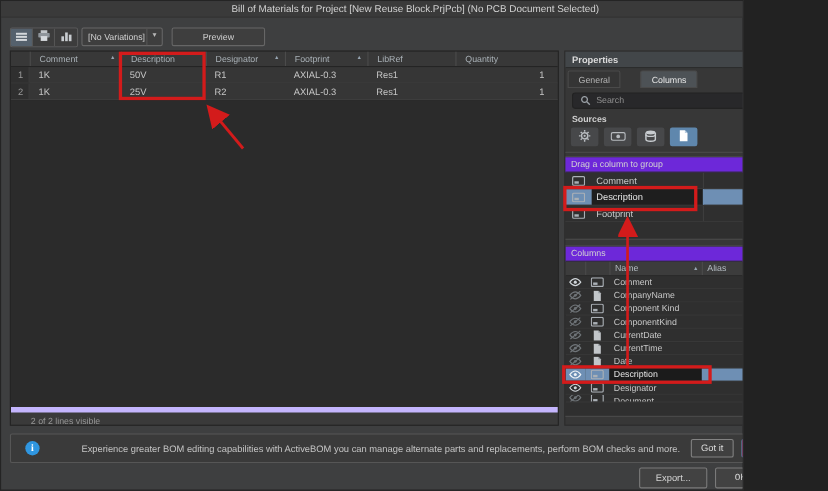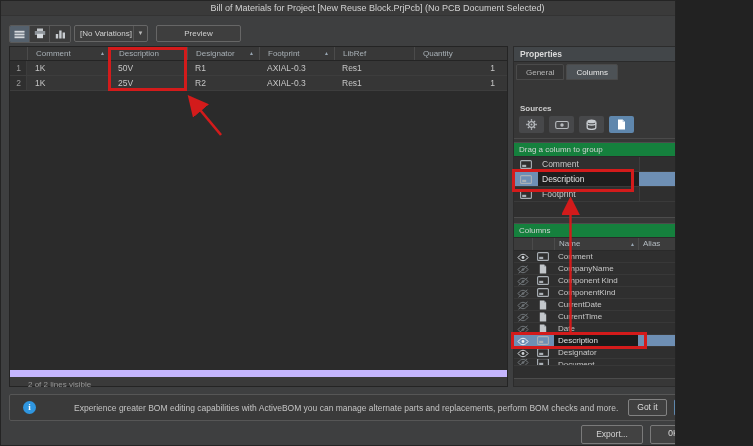--- a/index.html
+++ b/index.html
@@ -31,38 +31,38 @@
   .bom-header { height:14px; background:#383838; border-bottom:1px solid #242424; }
   .hcell { font-size:8px; color:#a9b1b7; line-height:13px; padding-left:8px; border-left:1px solid #4b4b4b; display:flex; align-items:center; overflow:hidden; white-space:nowrap; }
   .hcell:first-child { border-left:none; }
   .hcell .hlabel { flex:1; }
   .hcell .sort { font-size:5px; color:#97a5b2; margin-right:5px; }
   .bom-row { height:15px; background:#363636; border-bottom:1px solid #3d3d3d; }
   .cell { font-size:8.5px; color:#c6c6c6; line-height:14px; padding-left:8px; white-space:nowrap; overflow:hidden; }
   .cell.num { background:#2f2f2f; color:#9a9a9a; text-align:right; padding:0 5px 0 0; border-right:1px solid #3c3c3c; }
   .cell.qty { text-align:right; padding-right:12px; }
   .grid-empty { flex:1; background:#2b2b2b; }
-  .grid-status { height:16px; background:#3a3a3a; border-top:7px solid #c4b5fd; font-size:8px; color:#969696; line-height:16px; padding-left:18px; }
+  .grid-status { height:16px; background:#3a3a3a; border-top:5px solid #c4b5fd; font-size:8px; color:#969696; line-height:16px; padding-left:18px; }
   
   .props-panel { position:absolute; left:512px; top:45px; width:233px; height:341px; background:#373737; border:1px solid #2c2c2c; }
   .props-title { position:absolute; left:0; top:0; right:0; height:15px; background:#424649; border-bottom:1px solid #2a2a2a; font-size:8.5px; font-weight:bold; color:#dadada; line-height:15px; padding-left:6px; }
-  .props-tabs { position:absolute; left:2px; top:17px; height:16px; display:flex; gap:2px;text-align:center; }
+  .props-tabs { position:absolute; left:2px; top:17px; height:16px; display:flex; gap:18px;text-align:center; }
   .tab { height:16px; padding:0 9px; font-size:8px; line-height:15px; color:#b5b5b5; background:#353535; border:1px solid #4a4a4a; border-radius:2px 2px 0 0; }
   .tab.active { background:#4d5256; color:#e8e8e8; }
   .searchbox { position:absolute; left:6px; top:37px; width:216px; height:15px; background:#28282a; border:1px solid #222; border-radius:3px; display:flex; align-items:center; padding-left:7px; gap:5px; }
   .searchbox input { background:transparent; border:none; outline:none; color:#c8c8c8; font-size:8px; width:170px; font-family:"Liberation Sans",sans-serif; }
   .searchbox input::placeholder { color:#8f8f8f; }
   .src-label { position:absolute; left:6px; top:57px; font-size:8px; font-weight:bold; color:#cfcfcf; }
   .src-row { position:absolute; left:5px; top:69px; display:flex; gap:5px; }
   .src-btn { width:25px; height:17px; background:#47484a; border-radius:2px; display:flex; align-items:center; justify-content:center; }
   .src-btn.sel { background:#5f87ad; }
   .h-divider { position:absolute; left:0; top:91px; width:100%; border-top:1px solid #4a4a4a; }
   
   .group-box { position:absolute; left:0; top:95px; width:206px; height:76px; background:#2f2f2f; border:1px solid #4c4c4c; border-left:none; }
-  .box-title { height:14px; background:#15803d; border-bottom:1px solid #2a2a2a; font-size:8px; color:#d2d2d2; line-height:14px; padding-left:5px; }
+  .box-title { height:14px; background:#6d28d9; border-bottom:1px solid #2a2a2a; font-size:8px; color:#d2d2d2; line-height:14px; padding-left:5px; }
   .grp-row { display:grid; grid-template-columns:24px 101px 81px; height:15px; border-bottom:1px solid #3a3a3a; background:#2f2f2f; }
   .grp-icon { display:flex; align-items:center; justify-content:center; }
   .grp-name { font-size:8.5px; color:#c8c8c8; line-height:14px; padding-left:4px; }
   .grp-val { border-left:1px solid #3d3d3d; }
   .grp-row.sel .grp-icon { background:#6e8fb4; }
   .grp-row.sel .grp-name { background:#1e1e1e; color:#e2e2e2; }
   .grp-row.sel .grp-val { background:#6e8fb4; border-left-color:#6e8fb4; }
   .trash-col { position:absolute; left:208px; top:109px; width:24px; }
   .trash-btn { width:22px; height:15px; margin-bottom:0; background:#3a3a3c; border-bottom:1px solid #2e2e2e; display:flex; align-items:center; justify-content:center; }
   
@@ -203,20 +203,27 @@
     <div class="grid-empty"></div>
     <div class="grid-status">2 of 2 lines visible</div>
   </div>
 
   <div class="props-panel">
     <div class="props-title">Properties</div>
     <div class="props-tabs">
         <div class="tab">General</div>
         <div class="tab active">Columns</div>
       </div>
+    <div class="searchbox">
+      <span><svg width="9" height="9" viewBox="0 0 9 9">
+            <circle cx="3.4" cy="3.4" r="2.6" fill="none" stroke="#9aa0a6" stroke-width="1.2"></circle>
+            <line x1="5.5" y1="5.5" x2="8.2" y2="8.2" stroke="#9aa0a6" stroke-width="1.2"></line>
+          </svg></span>
+      <input type="text" placeholder="Search" style="">
+    </div>
     <div class="src-label">Sources</div>
     <div class="src-row">
         <div class="src-btn">
           <span><svg width="11" height="11" viewBox="0 0 11 11">
               <circle cx="5.5" cy="5.5" r="2.9" fill="none" stroke="#b8bcc0" stroke-width="1.3"></circle>
               <circle cx="5.5" cy="5.5" r="1" fill="#b8bcc0"></circle>
               <g stroke="#b8bcc0" stroke-width="1.3">
                 <line x1="5.5" y1="0.2" x2="5.5" y2="1.8"></line>
                 <line x1="5.5" y1="9.2" x2="5.5" y2="10.8"></line>
                 <line x1="0.2" y1="5.5" x2="1.8" y2="5.5"></line>

